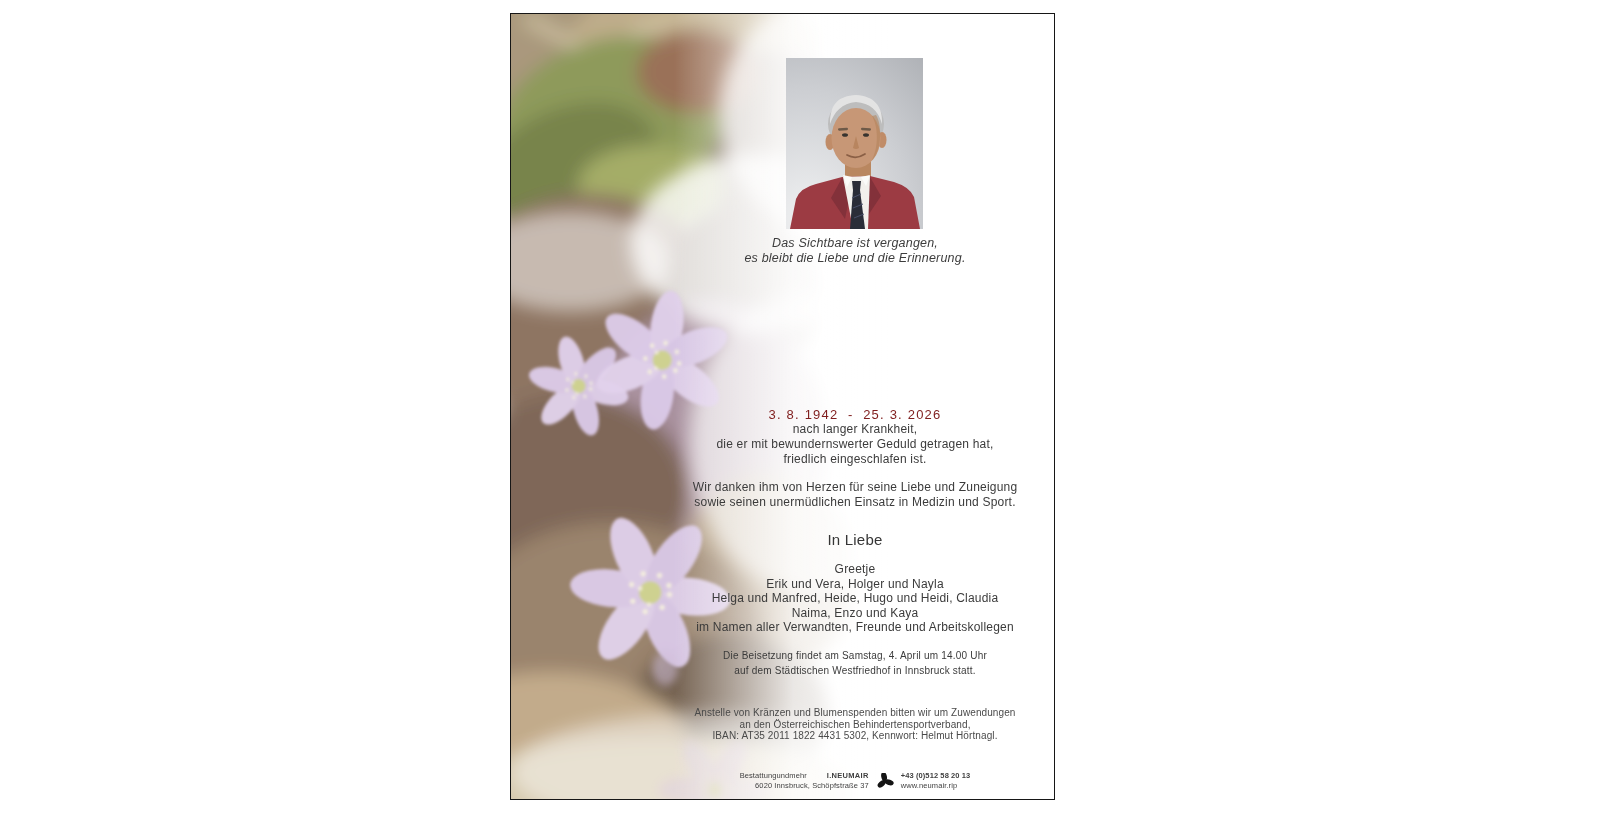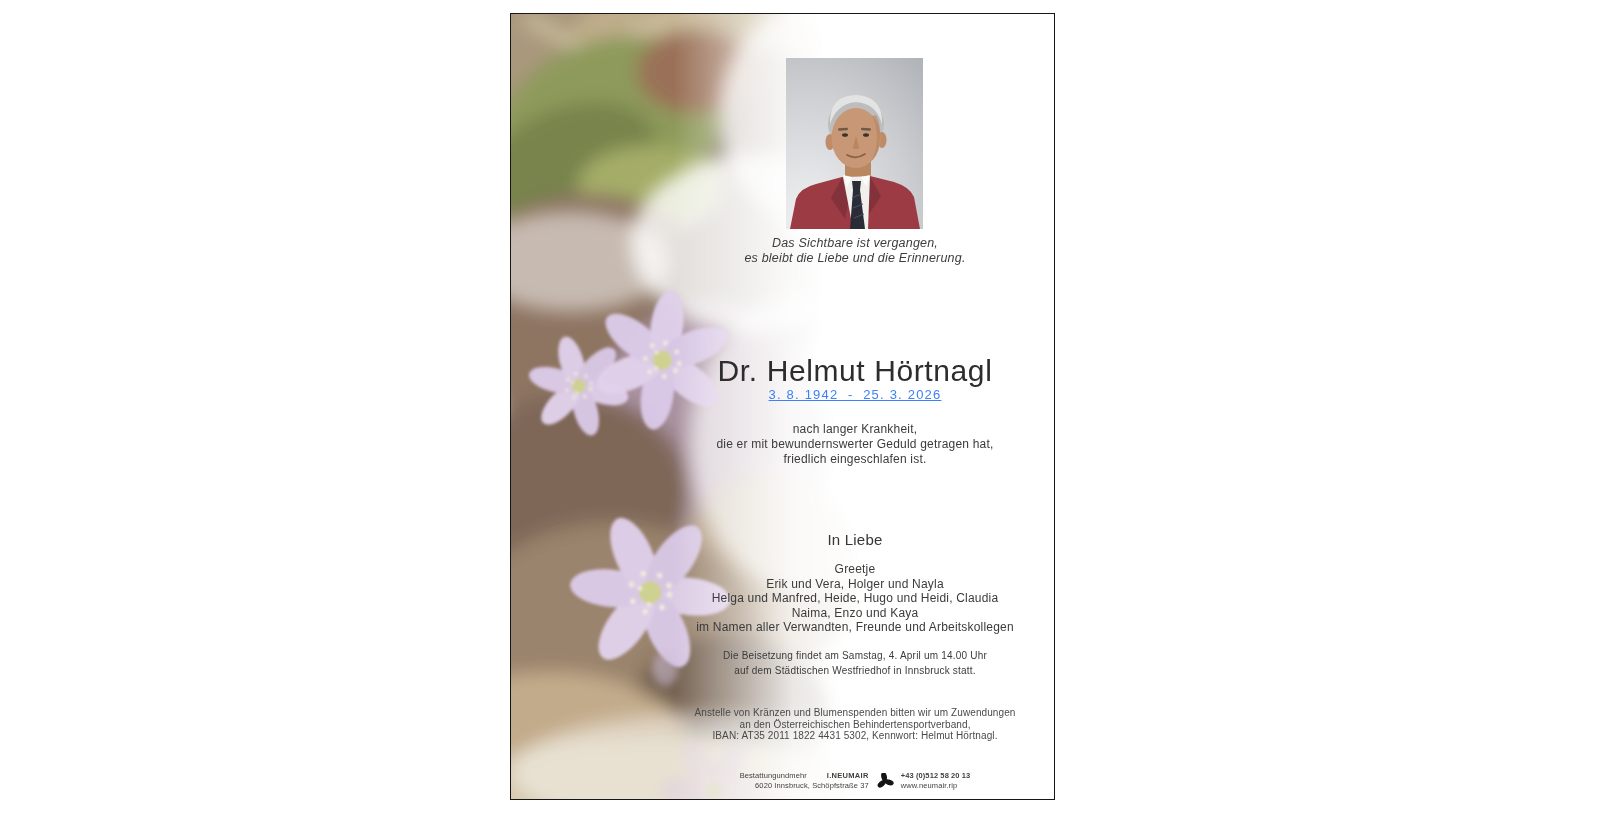--- a/index.html
+++ b/index.html
@@ -14,21 +14,21 @@
 
   .portrait { position:absolute; left:275px; top:44px; width:137px; height:171px; }
   .portrait svg { display:block; width:100%; height:100%; }
 
   .tb { position:absolute; left:168px; width:352px; text-align:center;
         color:#3b3b3b; letter-spacing:0.2px; }
 
   .quote     { top:222px; font-size:12.5px; line-height:14.5px; font-style:italic; color:#3d3d3d; }
   .announce  { top:279px; font-size:12px;   line-height:14.6px; }
   .name      { top:339px; font-size:30px;   line-height:36px; color:#2d2d2d; letter-spacing:0.6px; font-weight:400; }
-  .dates     { top:374px; font-size:13px;   line-height:14px; letter-spacing:1.2px; color:#3b82f6; white-space:pre;text-decoration:underline; }
+  .dates     { top:394px; font-size:13px;   line-height:14px; letter-spacing:1.2px; color:#7f1d1d; white-space:pre; }
   .passing   { top:408px; font-size:12px;   line-height:15px; }
   .thanks    { top:466px; font-size:12px;   line-height:15px; }
   .closing   { top:517px; font-size:15px;   line-height:18px; color:#353535; }
   .mourners  { top:548px; font-size:12px;   line-height:14.5px; }
   .funeral   { top:634px; font-size:10px;   line-height:15px; }
   .donation  { top:693px; font-size:10px;   line-height:11.5px; color:#4a4a4a; letter-spacing:0.1px; }
 
   .footer { top:757px; display:flex; justify-content:center; align-items:center;
             gap:7px; font-size:7.5px; line-height:9.5px; color:#3f3f3f; letter-spacing:0.1px; }
   .footer .fcol-l { text-align:right; }
@@ -167,29 +167,32 @@
         </g>
       </svg>
     </div>
 
     <div class="tb quote">
       <div>Das Sichtbare ist vergangen,</div>
       <div>es bleibt die Liebe und die Erinnerung.</div>
     </div>
 
 
-    <div class="tb name">Dr. Helmut Hörtnagl</div>
     <div class="tb dates">3. 8. 1942  -  25. 3. 2026</div>
 
     <div class="tb passing">
       <div>nach langer Krankheit,</div>
       <div>die er mit bewundernswerter Geduld getragen hat,</div>
       <div>friedlich eingeschlafen ist.</div>
     </div>
 
+    <div class="tb thanks">
+      <div>Wir danken ihm von Herzen für seine Liebe und Zuneigung</div>
+      <div>sowie seinen unermüdlichen Einsatz in Medizin und Sport.</div>
+    </div>
 
     <div class="tb mourners">
       <div>Greetje</div>
       <div>Erik und Vera, Holger und Nayla</div>
       <div>Helga und Manfred, Heide, Hugo und Heidi, Claudia</div>
       <div>Naima, Enzo und Kaya</div>
       <div>im Namen aller Verwandten, Freunde und Arbeitskollegen</div>
     </div>
 
     <div class="tb closing">In Liebe</div>

